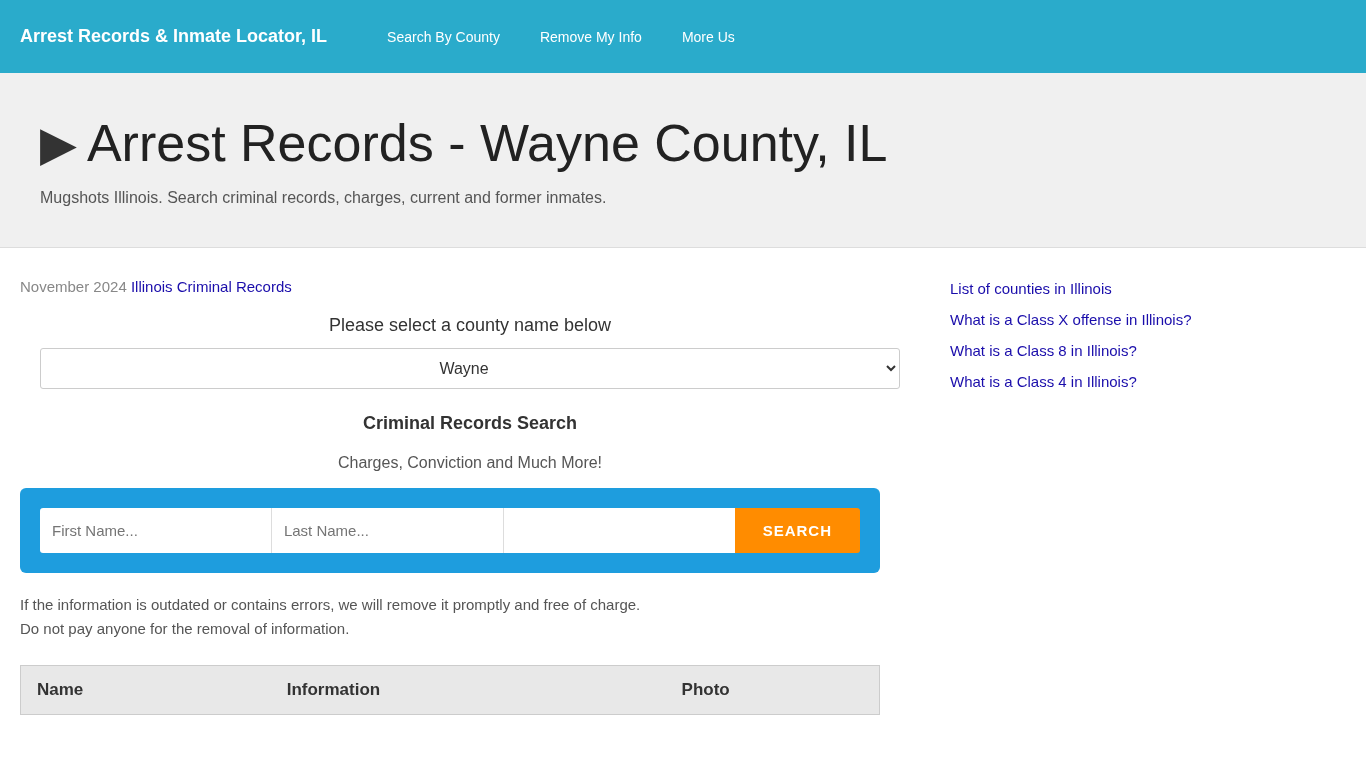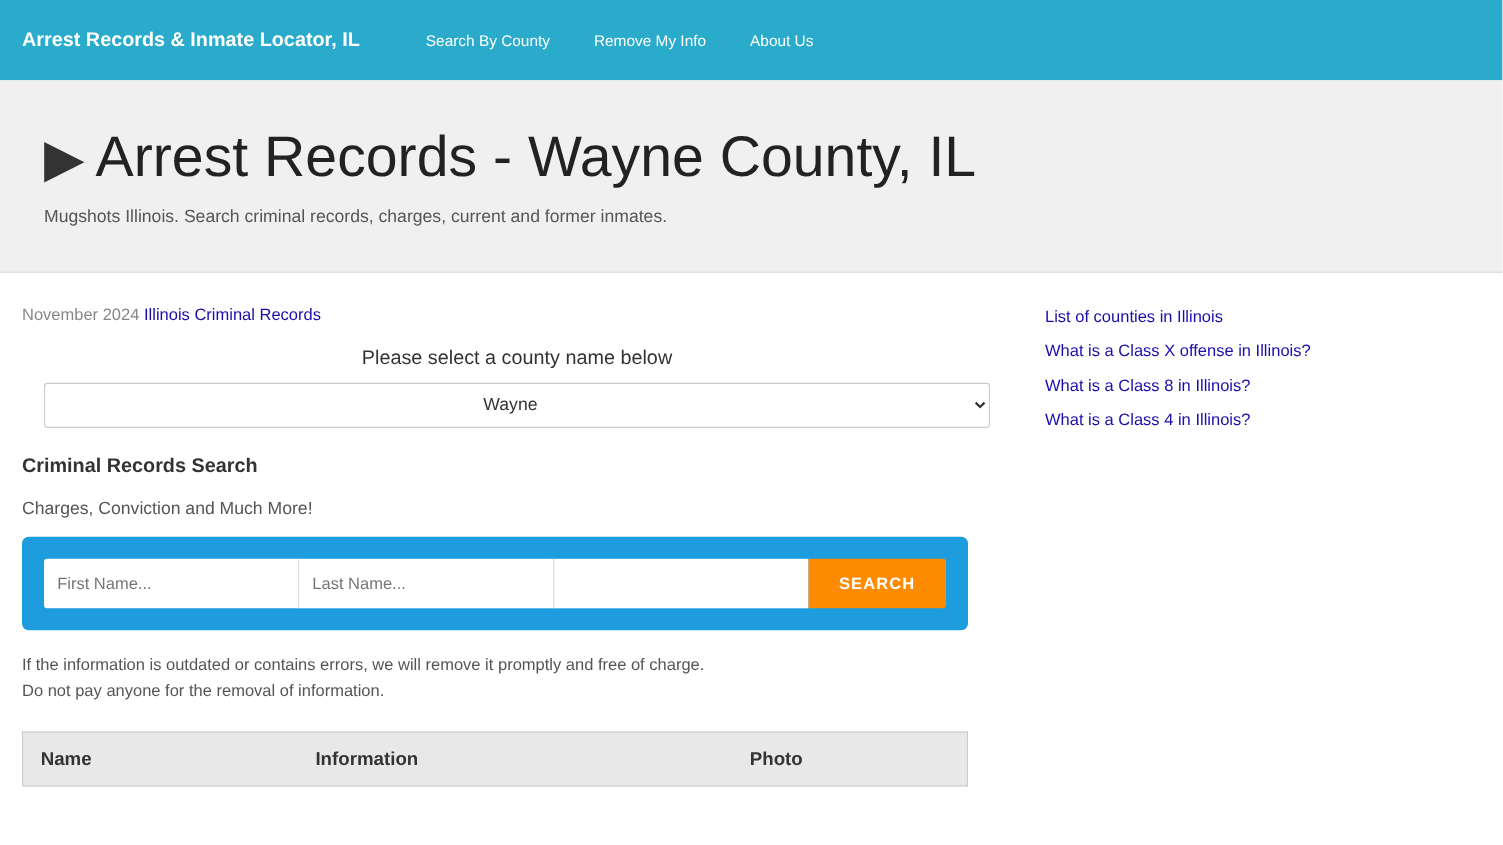--- a/index.html
+++ b/index.html
@@ -133,21 +133,21 @@
       border-radius: 3px;
       background: #fff;
       color: #333;
       cursor: pointer;
       font-family: Arial, sans-serif;
       text-align: center;
     }
 
     
     .criminal-search-section {
-      text-align: left;
+      text-align: center;
       margin-bottom: 16px;
     }
 
     .criminal-search-title {
       font-size: 18px;
       font-weight: bold;
       color: #333;
       margin-bottom: 6px;
       font-family: Arial, sans-serif;
     }
@@ -275,21 +275,21 @@
     }
   </style>
 </head>
 <body>
 
 <nav>
   <span class="nav-brand">Arrest Records &amp; Inmate Locator, IL</span>
   <div class="nav-links">
     <a class="nav-link" href="#">Search By County</a>
     <a class="nav-link" href="#">Remove My Info</a>
-    <a class="nav-link" href="#">About Us</a>
+    <a class="nav-link" href="#">More Us</a>
   </div>
 </nav>
 
 <div class="hero">
   <h1 class="hero-title">
     <span class="play-icon">▶</span>
     <span>Arrest Records - Wayne County, IL</span>
   </h1>
   <p class="hero-subtitle">Mugshots Illinois. Search criminal records, charges, current and former inmates.</p>
 </div>

